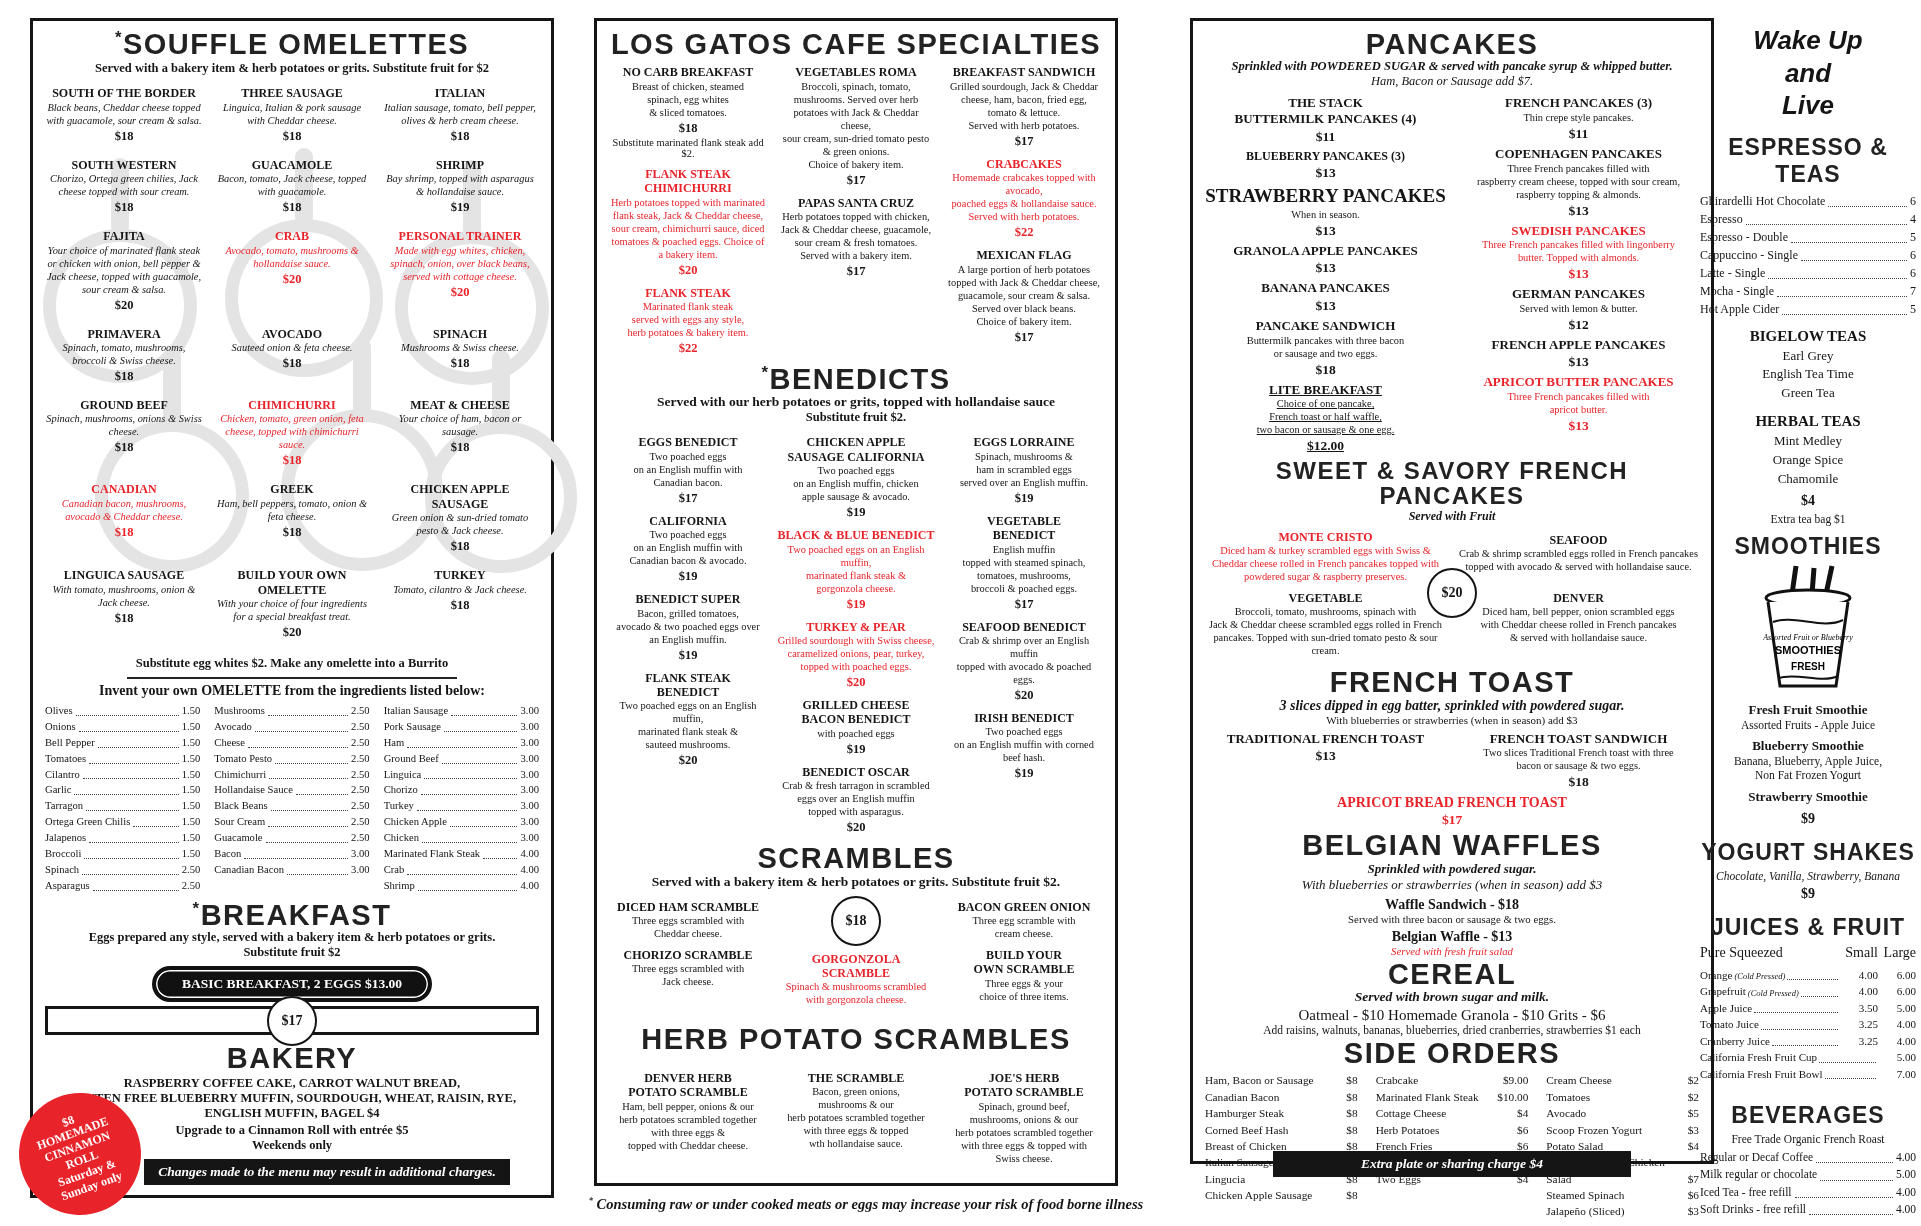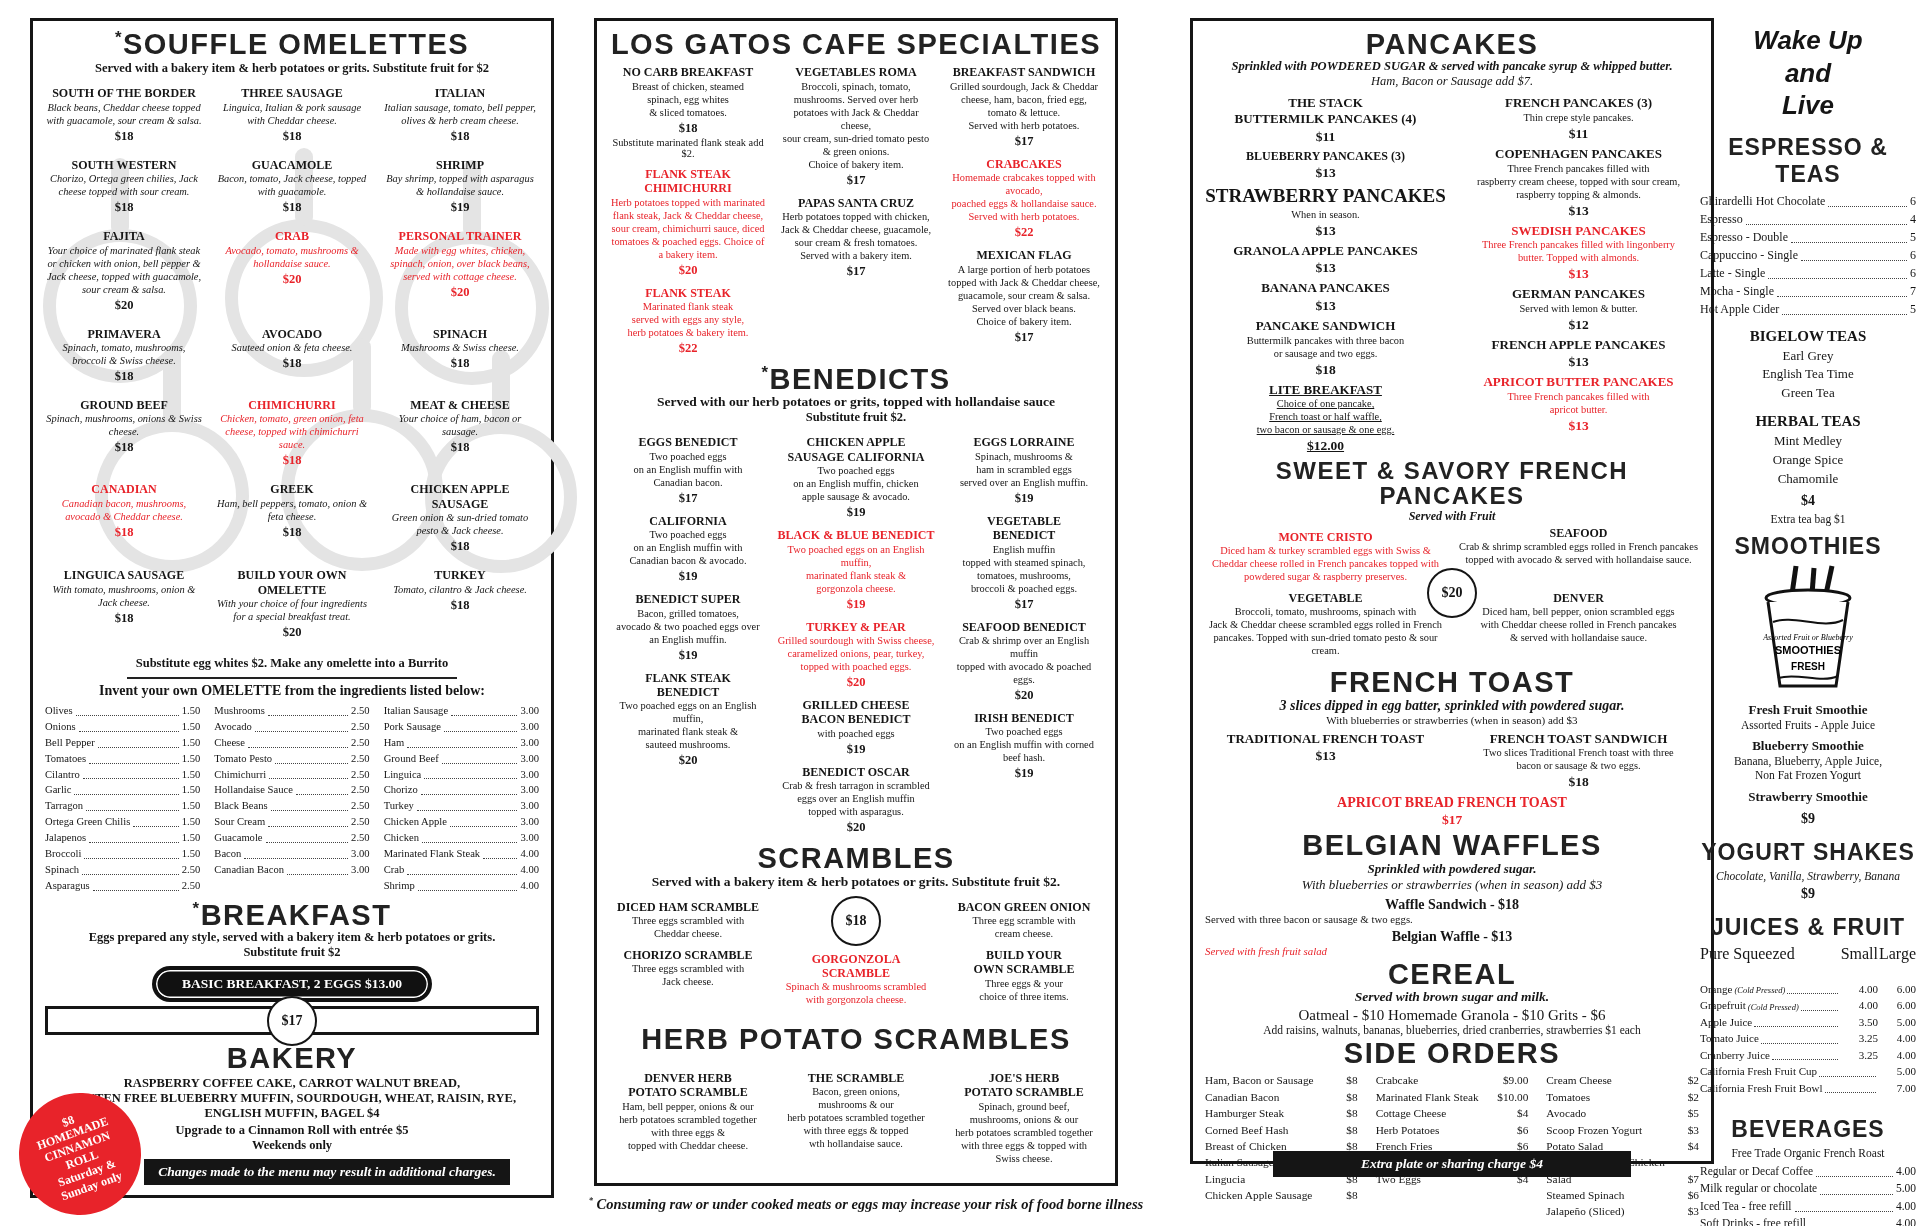--- a/index.html
+++ b/index.html
@@ -38,34 +38,34 @@
   .cinn-badge{position:absolute;left:-14px;top:1072px;width:122px;height:122px;background:var(--red);border-radius:50%;color:#fff;transform:rotate(-20deg);display:flex;flex-direction:column;align-items:center;justify-content:center;text-align:center;z-index:3;}
   .cinn-badge span{font-size:12px;font-weight:700;line-height:1.15;}
   .pan{position:absolute;border:13px solid #e4e4e4;border-radius:50%;z-index:0;}
   .pan::before{content:"";position:absolute;width:18px;height:78px;background:#e4e4e4;left:50%;top:-84px;transform:translateX(-50%);border-radius:9px;}
   .tagline{font-family:"Liberation Sans",sans-serif;font-style:italic;font-weight:700;font-size:26px;text-align:center;line-height:1.25;}
   .teas-h{font-weight:700;text-align:center;font-size:15px;margin:10px 0 2px;}
   .teas-i{text-align:center;font-size:13px;line-height:1.45;}
   .p4-title{font-family:"Liberation Sans",sans-serif;font-weight:700;letter-spacing:1px;text-align:center;font-size:23px;margin:12px 0 4px;color:#222;}
   .p4-price{font-weight:700;text-align:center;font-size:14px;margin:4px 0;}
   .p4-note{text-align:center;font-size:11.5px;}
-  .jhead{display:flex;font-size:16px;margin-bottom:18px;}
+  .jhead{display:flex;font-size:14px;margin-bottom:6px;}
   .jhead .pn{flex:1;}
   .jhead .c{width:38px;text-align:right;}
   .jrow{display:flex;align-items:flex-end;font-size:11px;line-height:1.5;}
   .jrow .pi{font-style:italic;font-size:8.5px;margin-left:2px;white-space:nowrap;}
   .jrow .dots{flex:1;border-bottom:1.6px dotted #444;margin:0 2px 3px;}
   .jrow .pcolv{width:38px;text-align:right;white-space:nowrap;}
   .smitem{text-align:center;margin:6px 0;}
   .smitem .n{font-weight:700;font-size:13px;}
   .smitem .d{font-size:11.5px;white-space:pre-line;line-height:1.25;}
   .footer-note{position:absolute;left:588px;top:1196px;width:556px;text-align:center;font-weight:700;font-style:italic;font-size:14.5px;}
   .circle-center{position:absolute;left:50%;top:50%;transform:translate(-50%,-50%);z-index:2;}
   .waffle-line{font-weight:700;text-align:center;font-size:14px;margin-top:4px;}
-  .waffle-desc{font-size:10.8px;}
+  .waffle-desc{text-align:center;font-size:10.8px;}
   .cereal-line{font-weight:400;text-align:center;font-size:15px;margin-top:2px;}
 </style>
 </head>
 <body>
 
 <div class="panel" style="left:30px;top:18px;width:524px;height:1180px;">
   <div class="pan" style="left:10px;top:208px;width:128px;height:128px;"></div>
   <div class="pan" style="left:192px;top:198px;width:132px;height:132px;"></div>
   <div class="pan" style="left:362px;top:210px;width:128px;height:128px;"></div>
   <div class="pan" style="left:62px;top:398px;width:128px;height:128px;"></div>
@@ -783,21 +783,21 @@
   <div style="position:relative;">
     <div class="pcircle circle-center">$20</div>
     <div class="cols2">
 
     <div class="mi red" style="margin:4px 0;">
           <div class="mi-name">MONTE CRISTO</div>
           <div class="mi-desc">Diced ham &amp; turkey scrambled eggs with Swiss &amp;
 Cheddar cheese rolled in French pancakes topped with
 powdered sugar &amp; raspberry preserves.</div>
         </div>
-        <div class="mi" style="margin:0 0;">
+        <div class="mi" style="margin:7px 0;">
           <div class="mi-name">SEAFOOD</div>
           <div class="mi-desc">Crab &amp; shrimp scrambled eggs rolled in French pancakes
 topped with avocado &amp; served with hollandaise sauce.</div>
         </div>
         <div class="mi" style="margin:4px 0;">
           <div class="mi-name">VEGETABLE</div>
           <div class="mi-desc">Broccoli, tomato, mushrooms, spinach with
 Jack &amp; Cheddar cheese scrambled eggs rolled in French
 pancakes. Topped with sun-dried tomato pesto &amp; sour cream.</div>
         </div>

